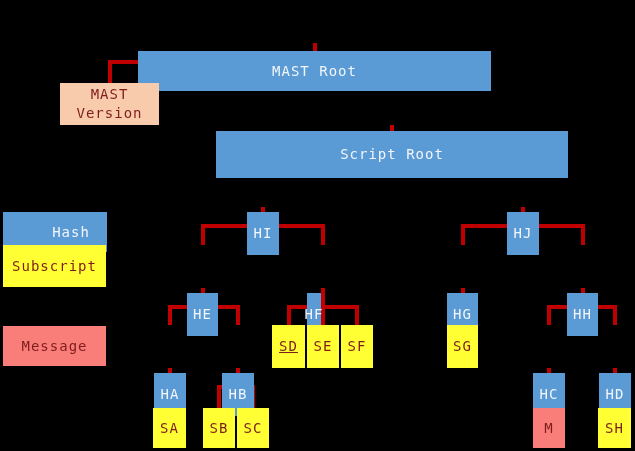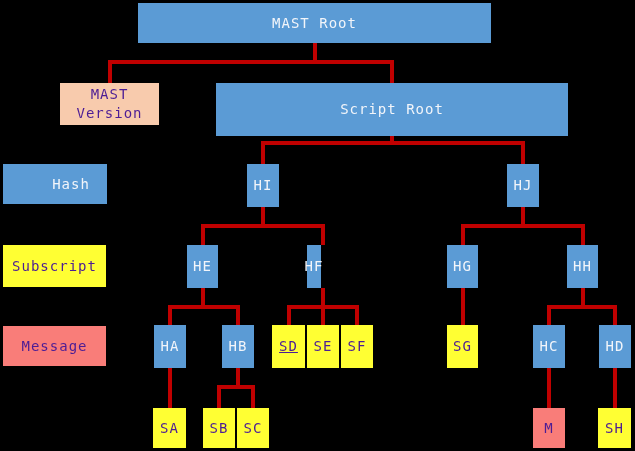--- a/index.html
+++ b/index.html
@@ -21,35 +21,35 @@
     align-items: center;
     justify-content: center;
     text-align: center;
     font-size: 14px;
     letter-spacing: 1px;
     line-height: 1.35;
     white-space: pre-line;
     box-sizing: border-box;
     z-index: 2;
   }
-  .node.hash    { color: #f2f5fa; }
-  .node.subscript, .node.message, .node.version { color: #4c1d95; text-align: center; }
+  .node.hash    { color: #f2f5fa; margin-top: 48px; }
+  .node.subscript, .node.message, .node.version { color: #7f1d1d; text-align: center; }
   .edge {
     position: absolute;
     z-index: 1;
   }
 </style>
 </head>
 <body>
 
 <div id="stage" style="background: rgb(0, 0, 0);">
     <div class="node hash" style="left: 138px; top: 3px; width: 353px; height: 40px; background: rgb(91, 155, 213);">MAST Root</div>
     <div class="node version" style="left: 60px; top: 83px; width: 99px; height: 42px; background: rgb(248, 203, 173);">MAST
 Version</div>
-    <div class="node hash" style="left: 216px; top: 83px; width: 352px; height: 53px; background: rgb(91, 155, 213);">Script Root</div>
+    <div class="node hash" style="left: 216px; top: 83px; width: 352px; height: 47px; background: rgb(91, 155, 213);">Script Root</div>
     <div class="node hash" style="left: 3px; top: 164px; width: 104px; height: 40px; background: rgb(91, 155, 213); padding-left: 32px;">Hash</div>
     <div class="node hash" style="left: 247px; top: 164px; width: 32px; height: 43px; background: rgb(91, 155, 213);">HI</div>
     <div class="node hash" style="left: 507px; top: 164px; width: 32px; height: 43px; background: rgb(91, 155, 213);">HJ</div>
     <div class="node subscript" style="left: 3px; top: 245px; width: 103px; height: 42px; background: rgb(255, 255, 51);">Subscript</div>
     <div class="node hash" style="left: 187px; top: 245px; width: 31px; height: 43px; background: rgb(91, 155, 213);">HE</div>
     <div class="node hash" style="left: 307px; top: 245px; width: 14px; height: 43px; background: rgb(91, 155, 213);">HF</div>
     <div class="node hash" style="left: 447px; top: 245px; width: 31px; height: 43px; background: rgb(91, 155, 213);">HG</div>
     <div class="node hash" style="left: 567px; top: 245px; width: 31px; height: 43px; background: rgb(91, 155, 213);">HH</div>
     <div class="node message" style="left: 3px; top: 326px; width: 103px; height: 40px; background: rgb(249, 125, 121);">Message</div>
     <div class="node hash" style="left: 154px; top: 325px; width: 32px; height: 43px; background: rgb(91, 155, 213);">HA</div>

